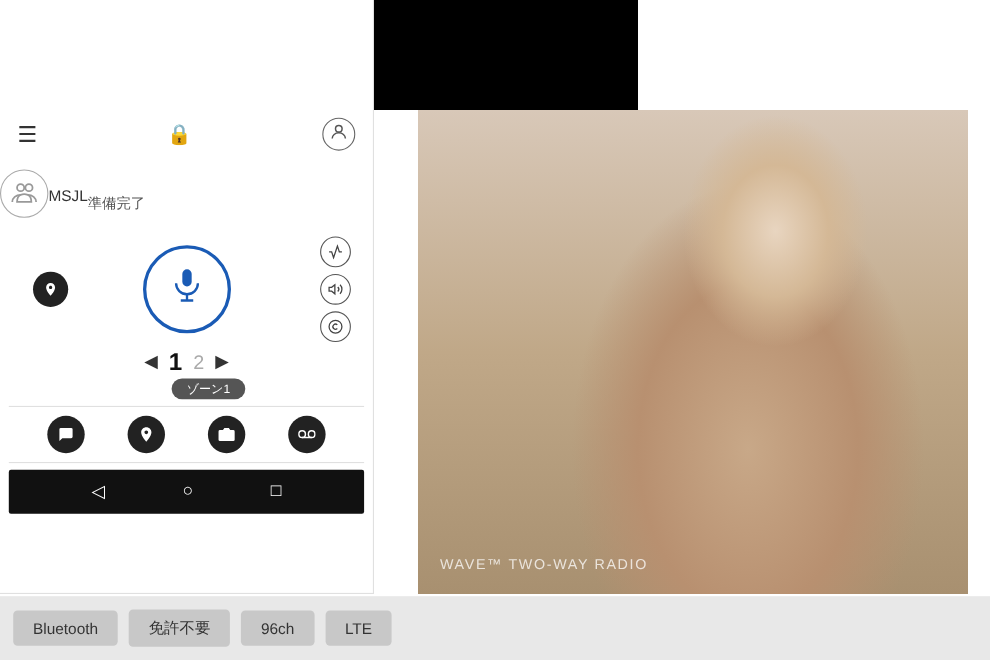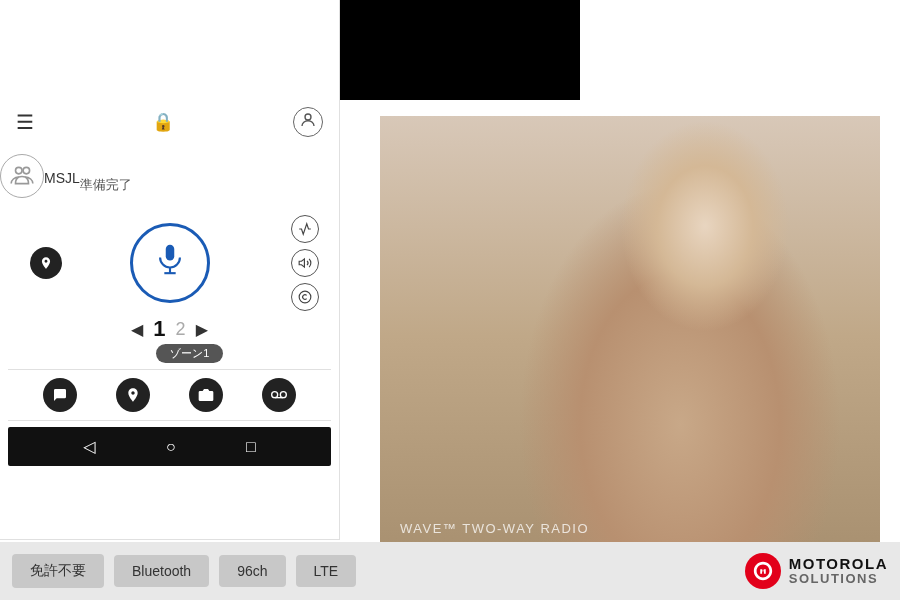--- a/index.html
+++ b/index.html
@@ -241,21 +241,21 @@
 
     .nav-btn {
       color: #fff;
       font-size: 16px;
       cursor: pointer;
     }
 
     
     .photo-section {
       position: absolute;
-      top: 116px;
+      top: 100px;
       left: 380px;
       width: 500px;
       height: 440px;
       background: linear-gradient(135deg, #d0c8c0 0%, #e8ddd5 30%, #c8b8a8 60%, #b0a090 100%);
       overflow: hidden;
       display: flex;
       align-items: flex-end;
       justify-content: flex-end;
     }
 
@@ -452,29 +452,18 @@
   </div>
 
 </div>
 
 <div class="photo-section">
   <div class="person-silhouette"></div>
   <span class="wave-label">WAVE™ TWO-WAY RADIO</span>
 </div>
 
 <div class="feature-tags">
+  <div class="feature-tag">Bluetooth</div>
   <div class="feature-tag">免許不要</div>
-  <div class="feature-tag">Bluetooth</div>
   <div class="feature-tag">96ch</div>
   <div class="feature-tag">LTE</div>
 
-  <div class="motorola-logo-area">
-    <div class="motorola-m-icon">
-      <svg width="22" height="22" viewBox="0 0 24 24" fill="white">
-        <path d="M12 2C6.5 2 2 6.5 2 12s4.5 10 10 10 10-4.5 10-10S17.5 2 12 2zm0 17c-3.9 0-7-3.1-7-7s3.1-7 7-7 7 3.1 7 7-3.1 7-7 7zm-3-9v5h2v-4l1 2 1-2v4h2V10h-2l-1 2-1-2H9z"></path>
-      </svg>
-    </div>
-    <div style="display:flex; flex-direction:column; line-height:1.1;">
-      <span style="font-size:15px; font-weight:800; color:#111; letter-spacing:1.5px;">MOTOROLA</span>
-      <span style="font-size:13px; font-weight:600; color:#666; letter-spacing:1.5px;">SOLUTIONS</span>
-    </div>
-  </div>
 </div>
 
 </body></html>

